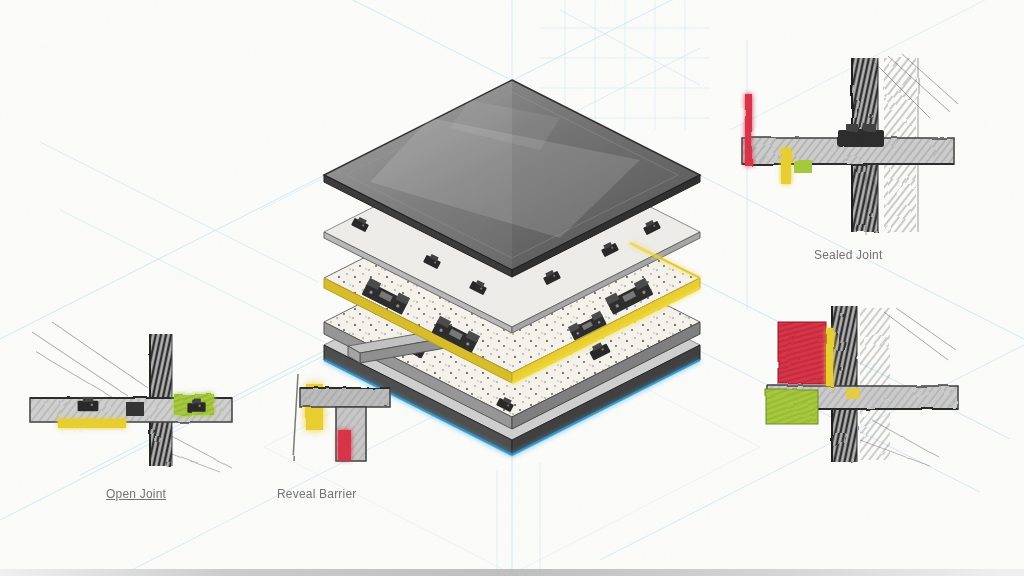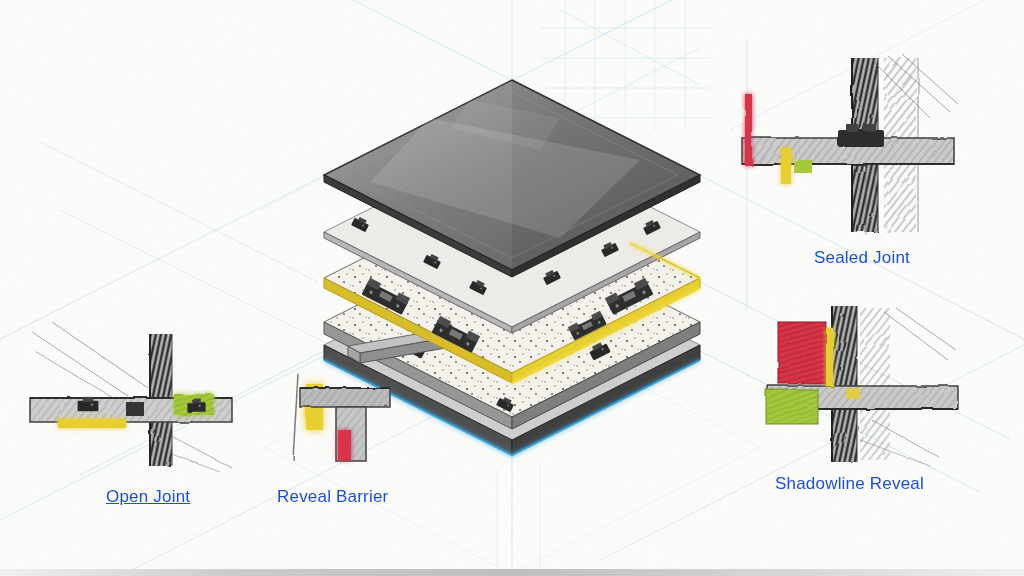--- a/index.html
+++ b/index.html
@@ -1,18 +1,18 @@
 <!DOCTYPE html>
 <html><head>
 <meta charset="utf-8">
 <style>
   html,body{margin:0;padding:0;background:#e8e8e8;font-family:"Liberation Sans",sans-serif;}
   .stage{position:relative;width:1024px;height:576px;background:#fcfcfb;overflow:hidden;}
   .stage svg{position:absolute;left:0;top:0;}
-  .label{position:absolute;font-size:17px;font-weight:500;color:#1d4ed8;letter-spacing:.2px;white-space:nowrap;}
+  .label{position:absolute;font-size:12px;font-weight:500;color:#737373;letter-spacing:.2px;white-space:nowrap;}
   .page-edge{position:absolute;left:0;bottom:0;width:100%;height:7px;
     background:linear-gradient(90deg,#eeeeee 0%,#c6c6c6 22%,#b7b7b7 50%,#d2d2d2 78%,#efefef 100%);opacity:.9;}
 </style>
 </head>
 <body>
 
 <div class="stage">
 
 <svg width="1024" height="576" viewBox="0 0 1024 576">
   <defs>
@@ -253,16 +253,15 @@
     <line x1="866" y1="165" x2="866" y2="235"></line>
     <line x1="874" y1="168" x2="878" y2="232"></line>
   </g>
 
   <rect width="1024" height="576" filter="url(#paper)"></rect>
 </svg>
 
   <div class="label" style="left:814px;top:248px;">Sealed Joint</div>
   <div class="label" style="left:106px;top:487px;text-decoration:underline;">Open Joint</div>
   <div class="label" style="left:277px;top:487px;">Reveal Barrier</div>
-  <div class="label" style="left:775px;top:474px;">Shadowline Reveal</div>
 
   <div class="page-edge"></div>
 </div>
 
 </body></html>

